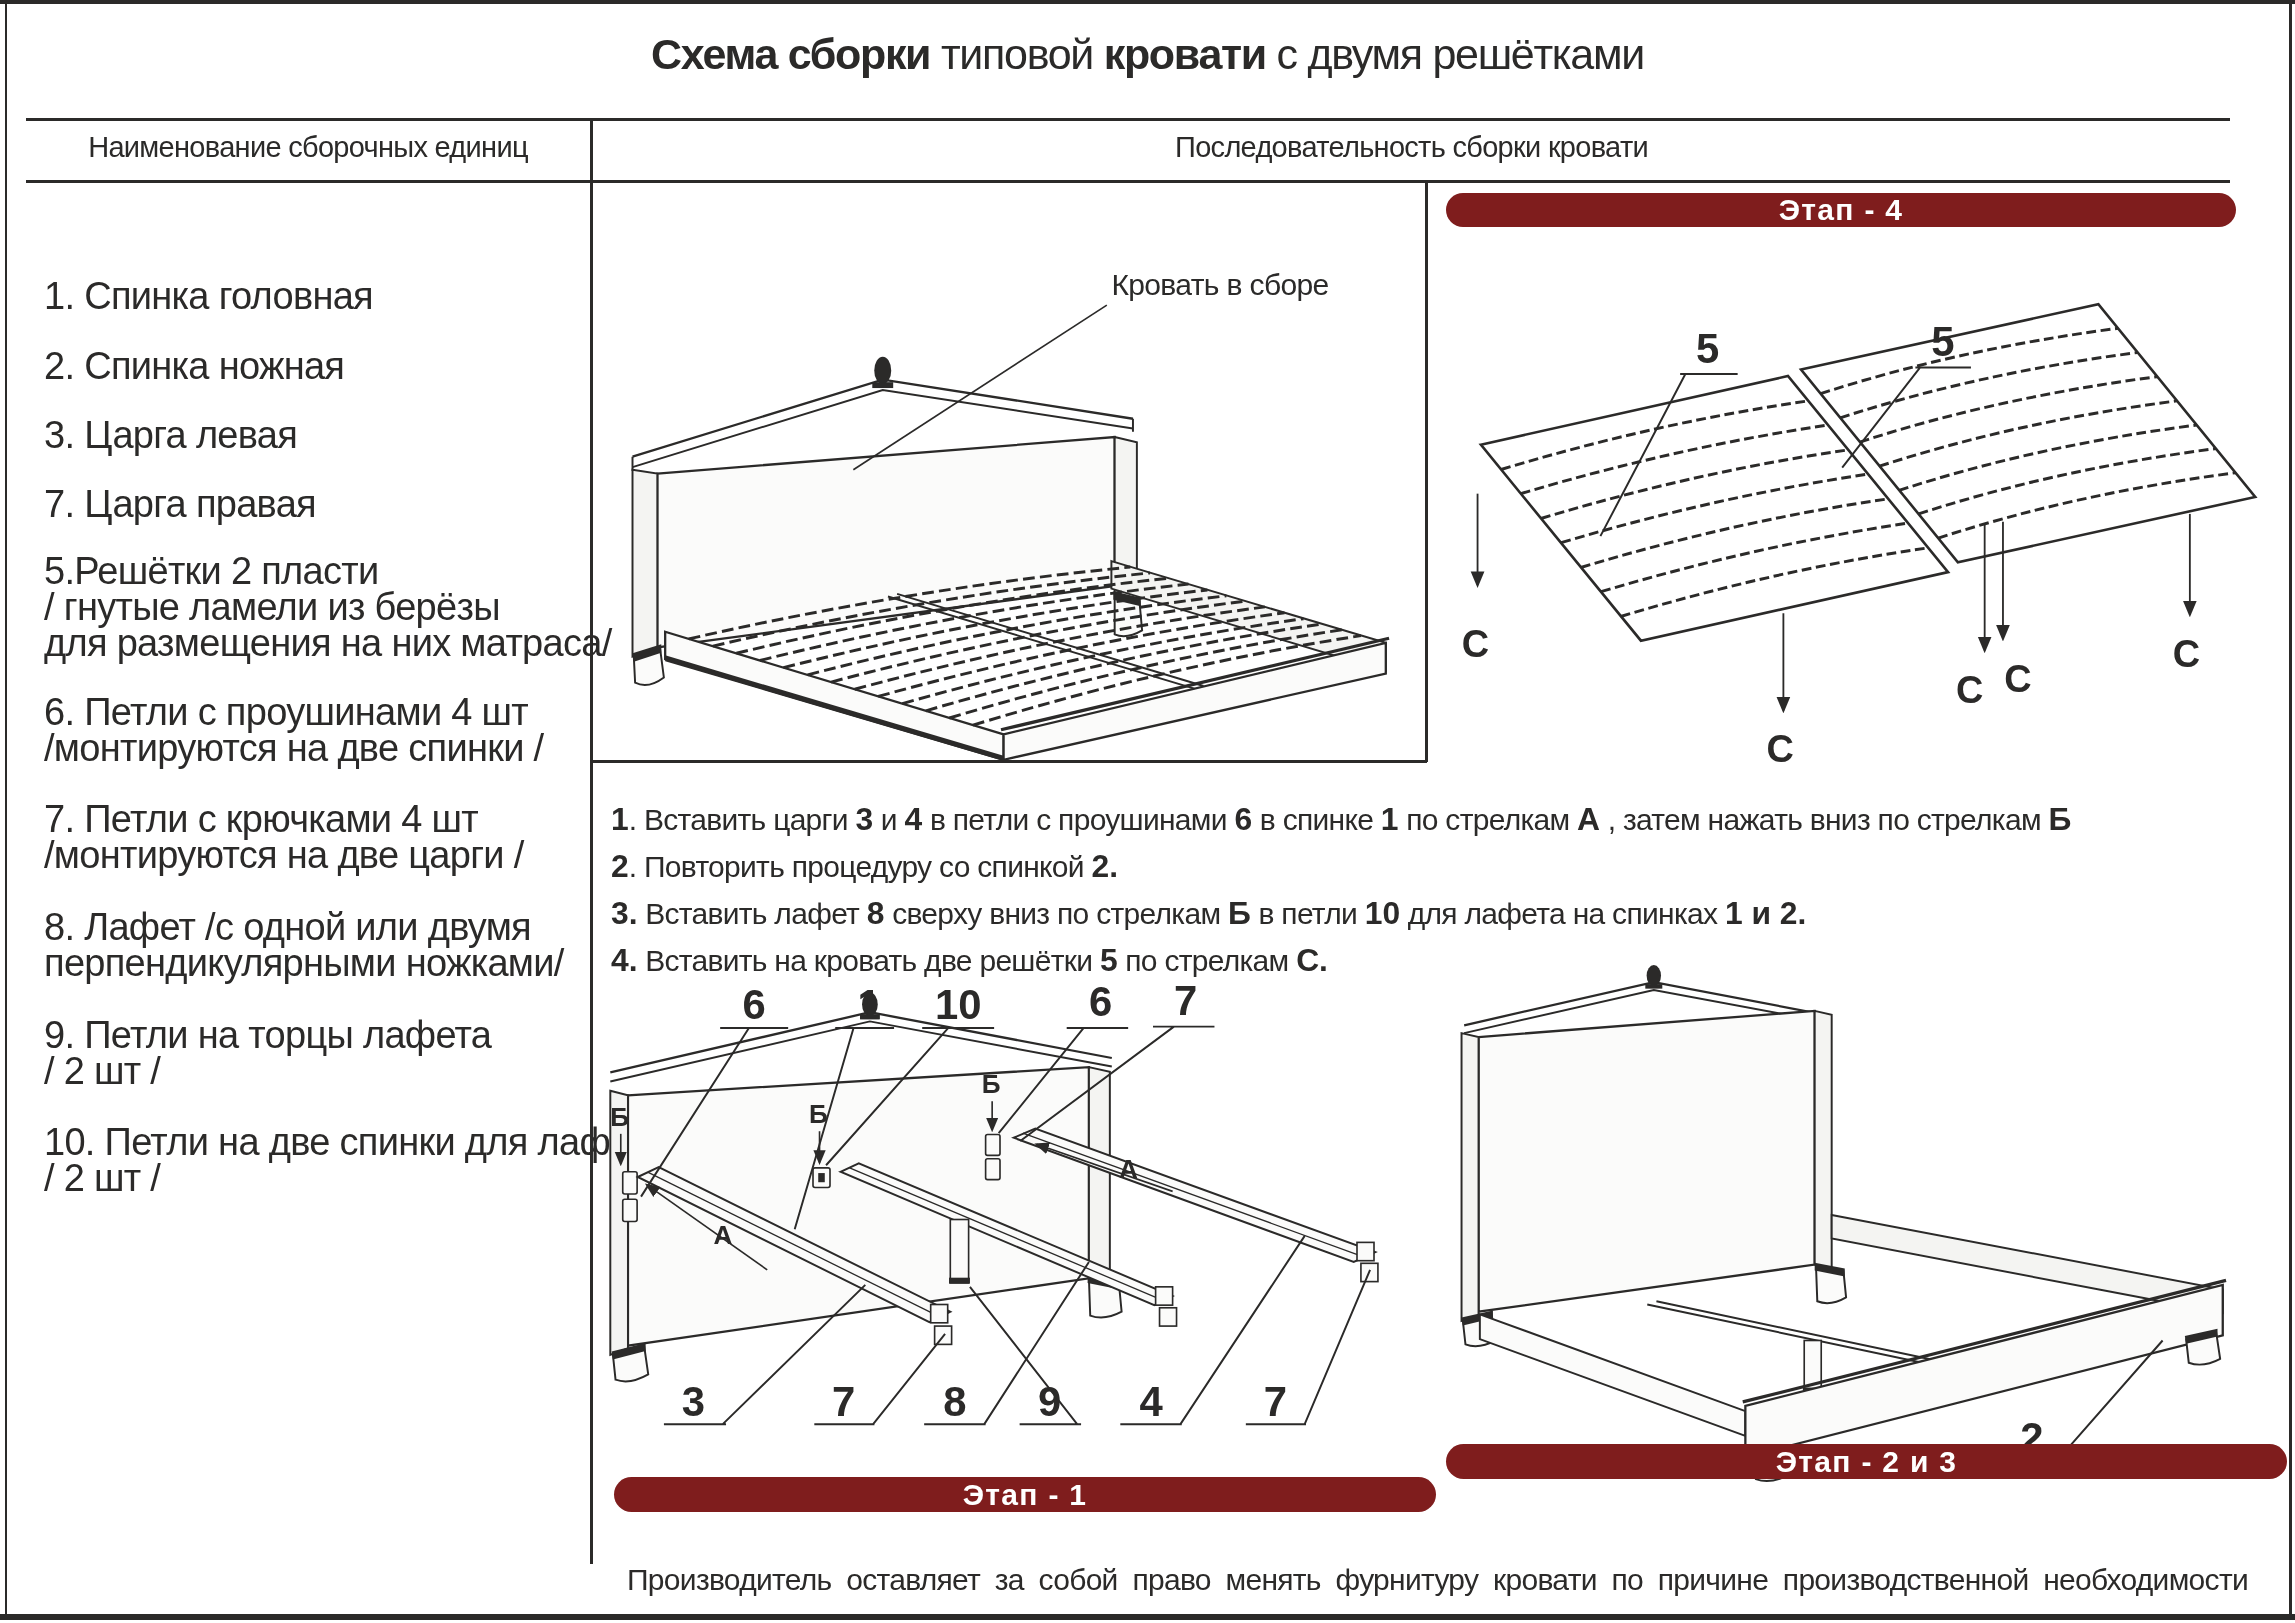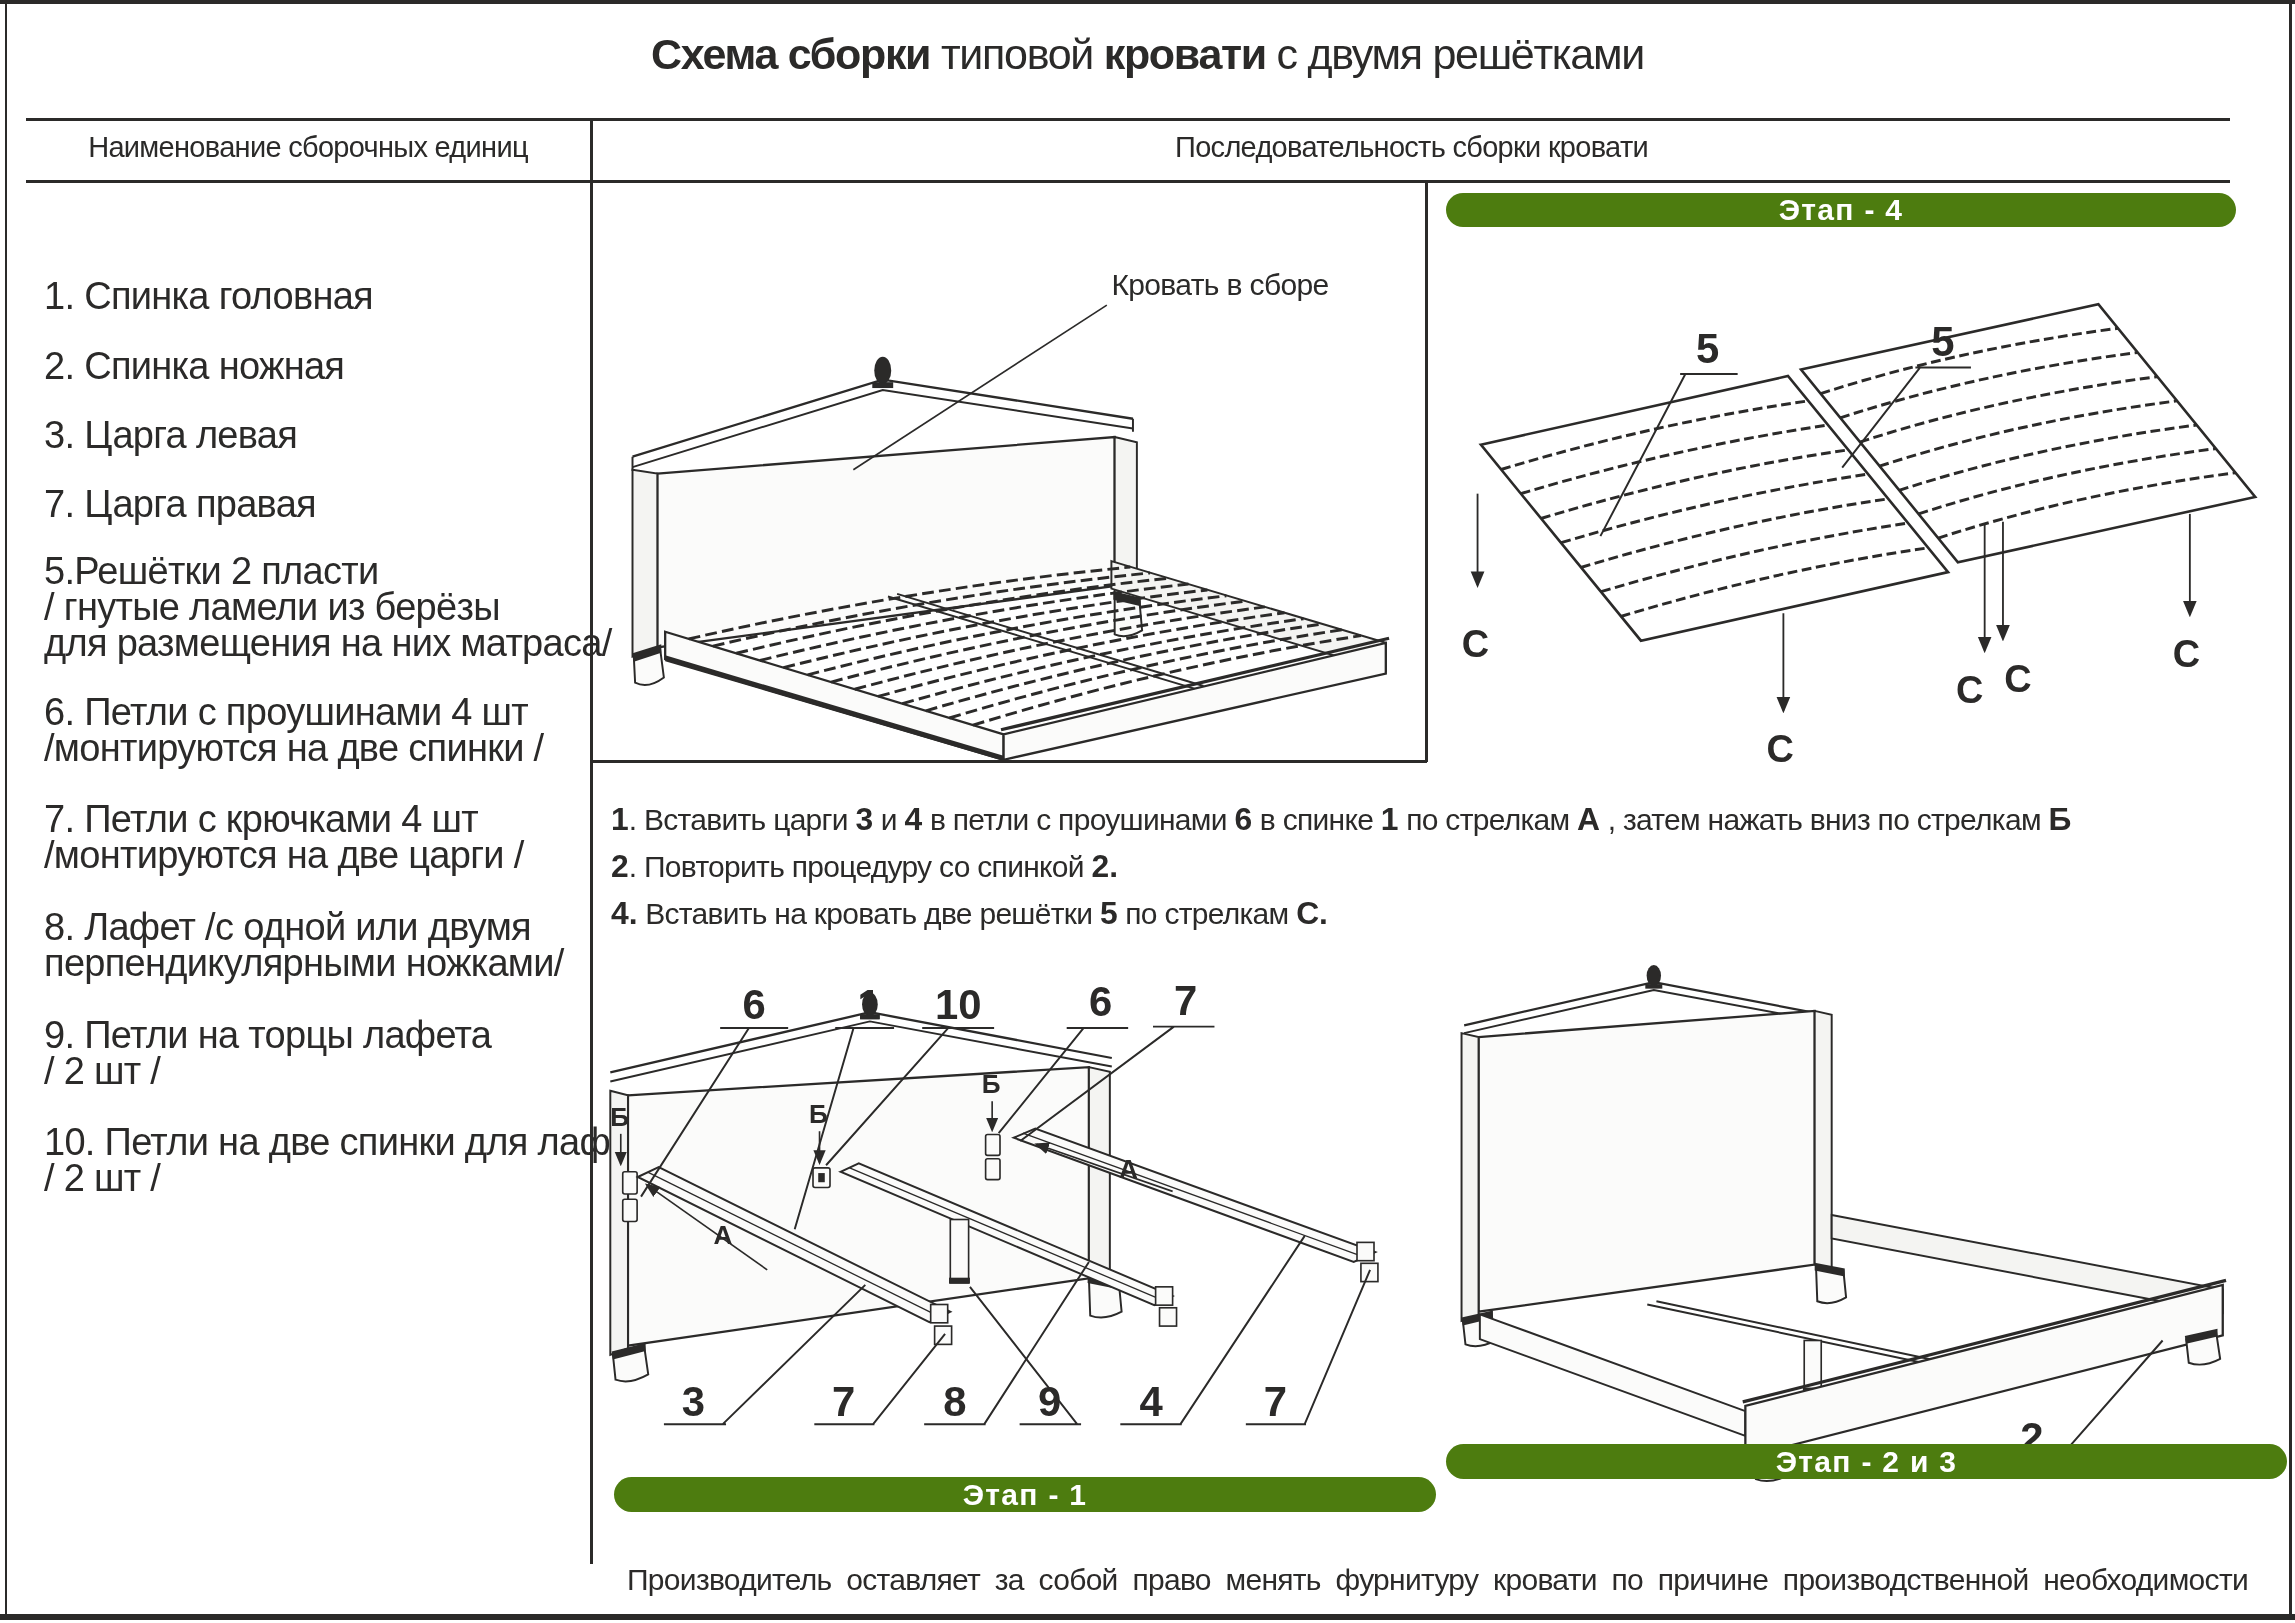--- a/index.html
+++ b/index.html
@@ -24,21 +24,21 @@
   .title span{font-weight:400;}
 
   .colhead{position:absolute;top:131px;font-size:29px;font-weight:400;letter-spacing:-0.7px;
            text-align:center;white-space:nowrap;}
   .colhead.left{left:26px;width:564px;}
   .colhead.right{left:593px;width:1637px;}
 
   .parts-item{position:absolute;left:44px;font-size:38px;line-height:36px;font-weight:400;
               letter-spacing:-0.7px;white-space:pre-line;}
 
-  .badge{position:absolute;background:#4d7c0f;border-radius:17.6px;color:#fff;
+  .badge{position:absolute;background:#7f1d1d;border-radius:17.6px;color:#fff;
          display:flex;align-items:center;justify-content:center;
          font-size:30px;font-weight:700;letter-spacing:1.3px;white-space:nowrap;}
   .badge-4{left:1446px;top:193px;width:790px;height:34px;}
   .badge-1{left:614px;top:1444px;width:822px;height:35px;margin-top:33px;}
   .badge-23{left:1446px;top:1444px;width:841px;height:35px;}
 
   .instructions{position:absolute;left:611px;top:796px;width:1677px;font-size:30px;
                 letter-spacing:-0.7px;}
   .instr-line{line-height:46px;white-space:nowrap;}
   .instr-line b{font-weight:700;font-size:1.06em;letter-spacing:0;}
@@ -187,20 +187,21 @@
     <text class="svgc" x="812" y="726">С</text>
     <path class="ln" stroke-width="2.8" marker-end="url(#ah4)" d="M884,448 L884,627"></path>
     <text class="svgc" x="886" y="708">С</text>
     <path class="ln" stroke-width="2.8" marker-end="url(#ah4)" d="M1170,436 L1170,590"></path>
     <text class="svgc" x="1144" y="670">С</text>
   </svg>
 
   <div class="instructions">
       <div class="instr-line"><b>1</b><span>. Вставить царги </span><b>3</b><span> и </span><b>4</b><span> в петли с проушинами </span><b>6</b><span> в спинке </span><b>1</b><span> по стрелкам </span><b>А</b><span> , затем нажать вниз по стрелкам </span><b>Б</b></div>
       <div class="instr-line"><b>2</b><span>. Повторить процедуру со спинкой </span><b>2.</b></div>
+      <div class="instr-line"><b>3.</b><span> Вставить лафет </span><b>8</b><span> сверху вниз по стрелкам </span><b>Б</b><span> в петли </span><b>10</b><span> для лафета на спинках </span><b>1 и 2.</b></div>
       <div class="instr-line"><b>4.</b><span> Вставить на кровать две решётки </span><b>5</b><span>  по стрелкам </span><b>С.</b></div>
     </div>
 
   <svg style="left:592px;top:948px" width="850" height="543" viewBox="0 0 1300 830">
     <defs>
       <marker id="ah1" viewBox="0 0 12 12" refX="10" refY="6" markerWidth="9" markerHeight="9" orient="auto">
         <path d="M0,1 L12,6 L0,11 Z" fill="#2b2a29"></path>
       </marker>
     </defs>
 

